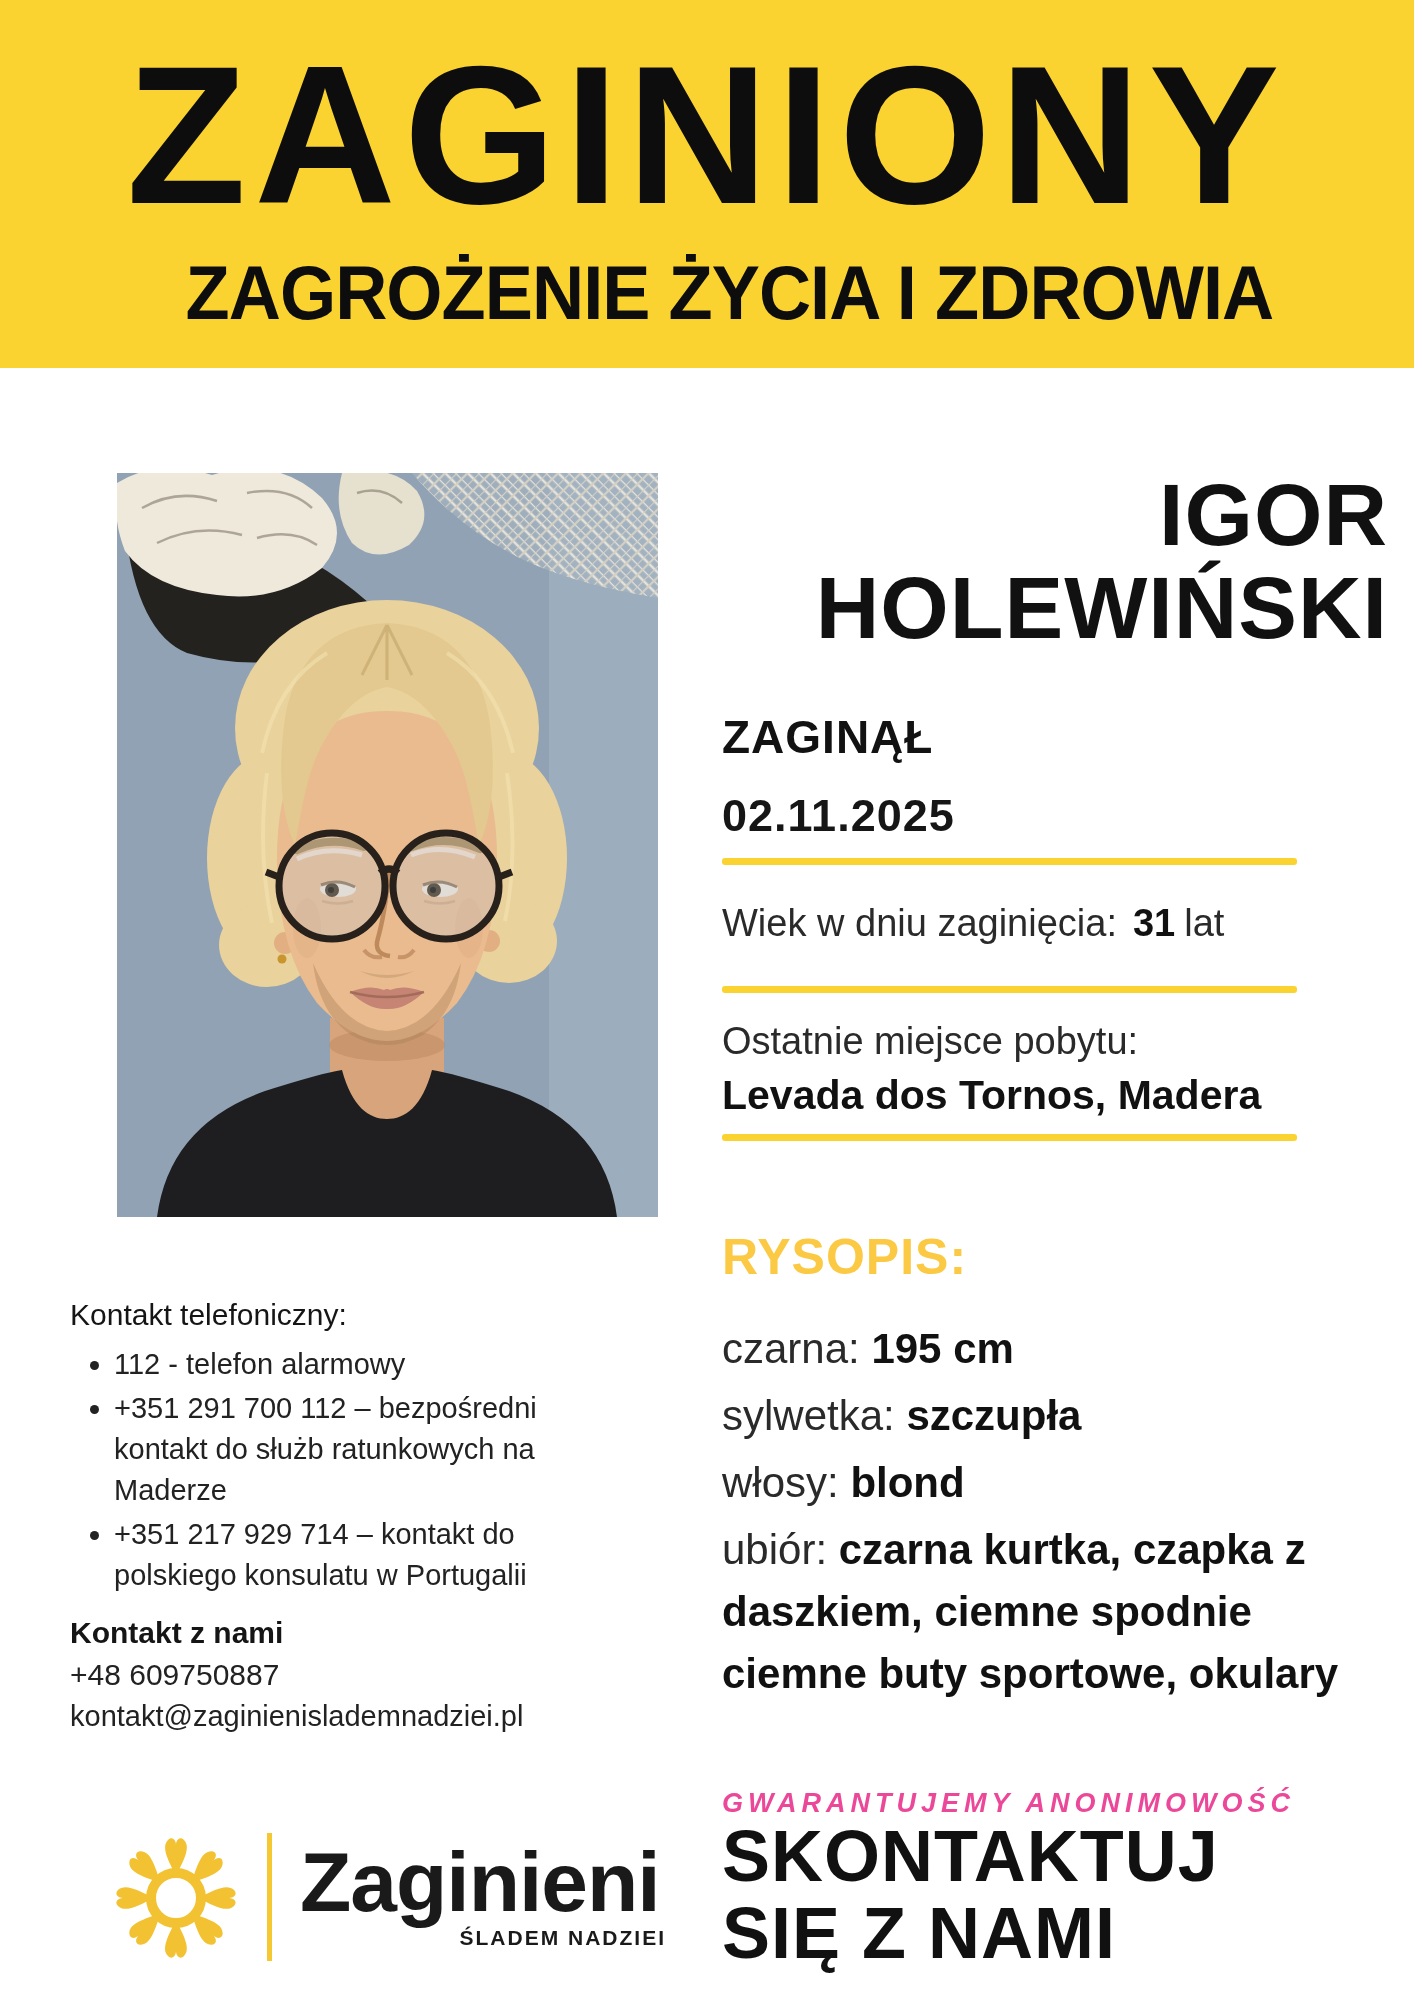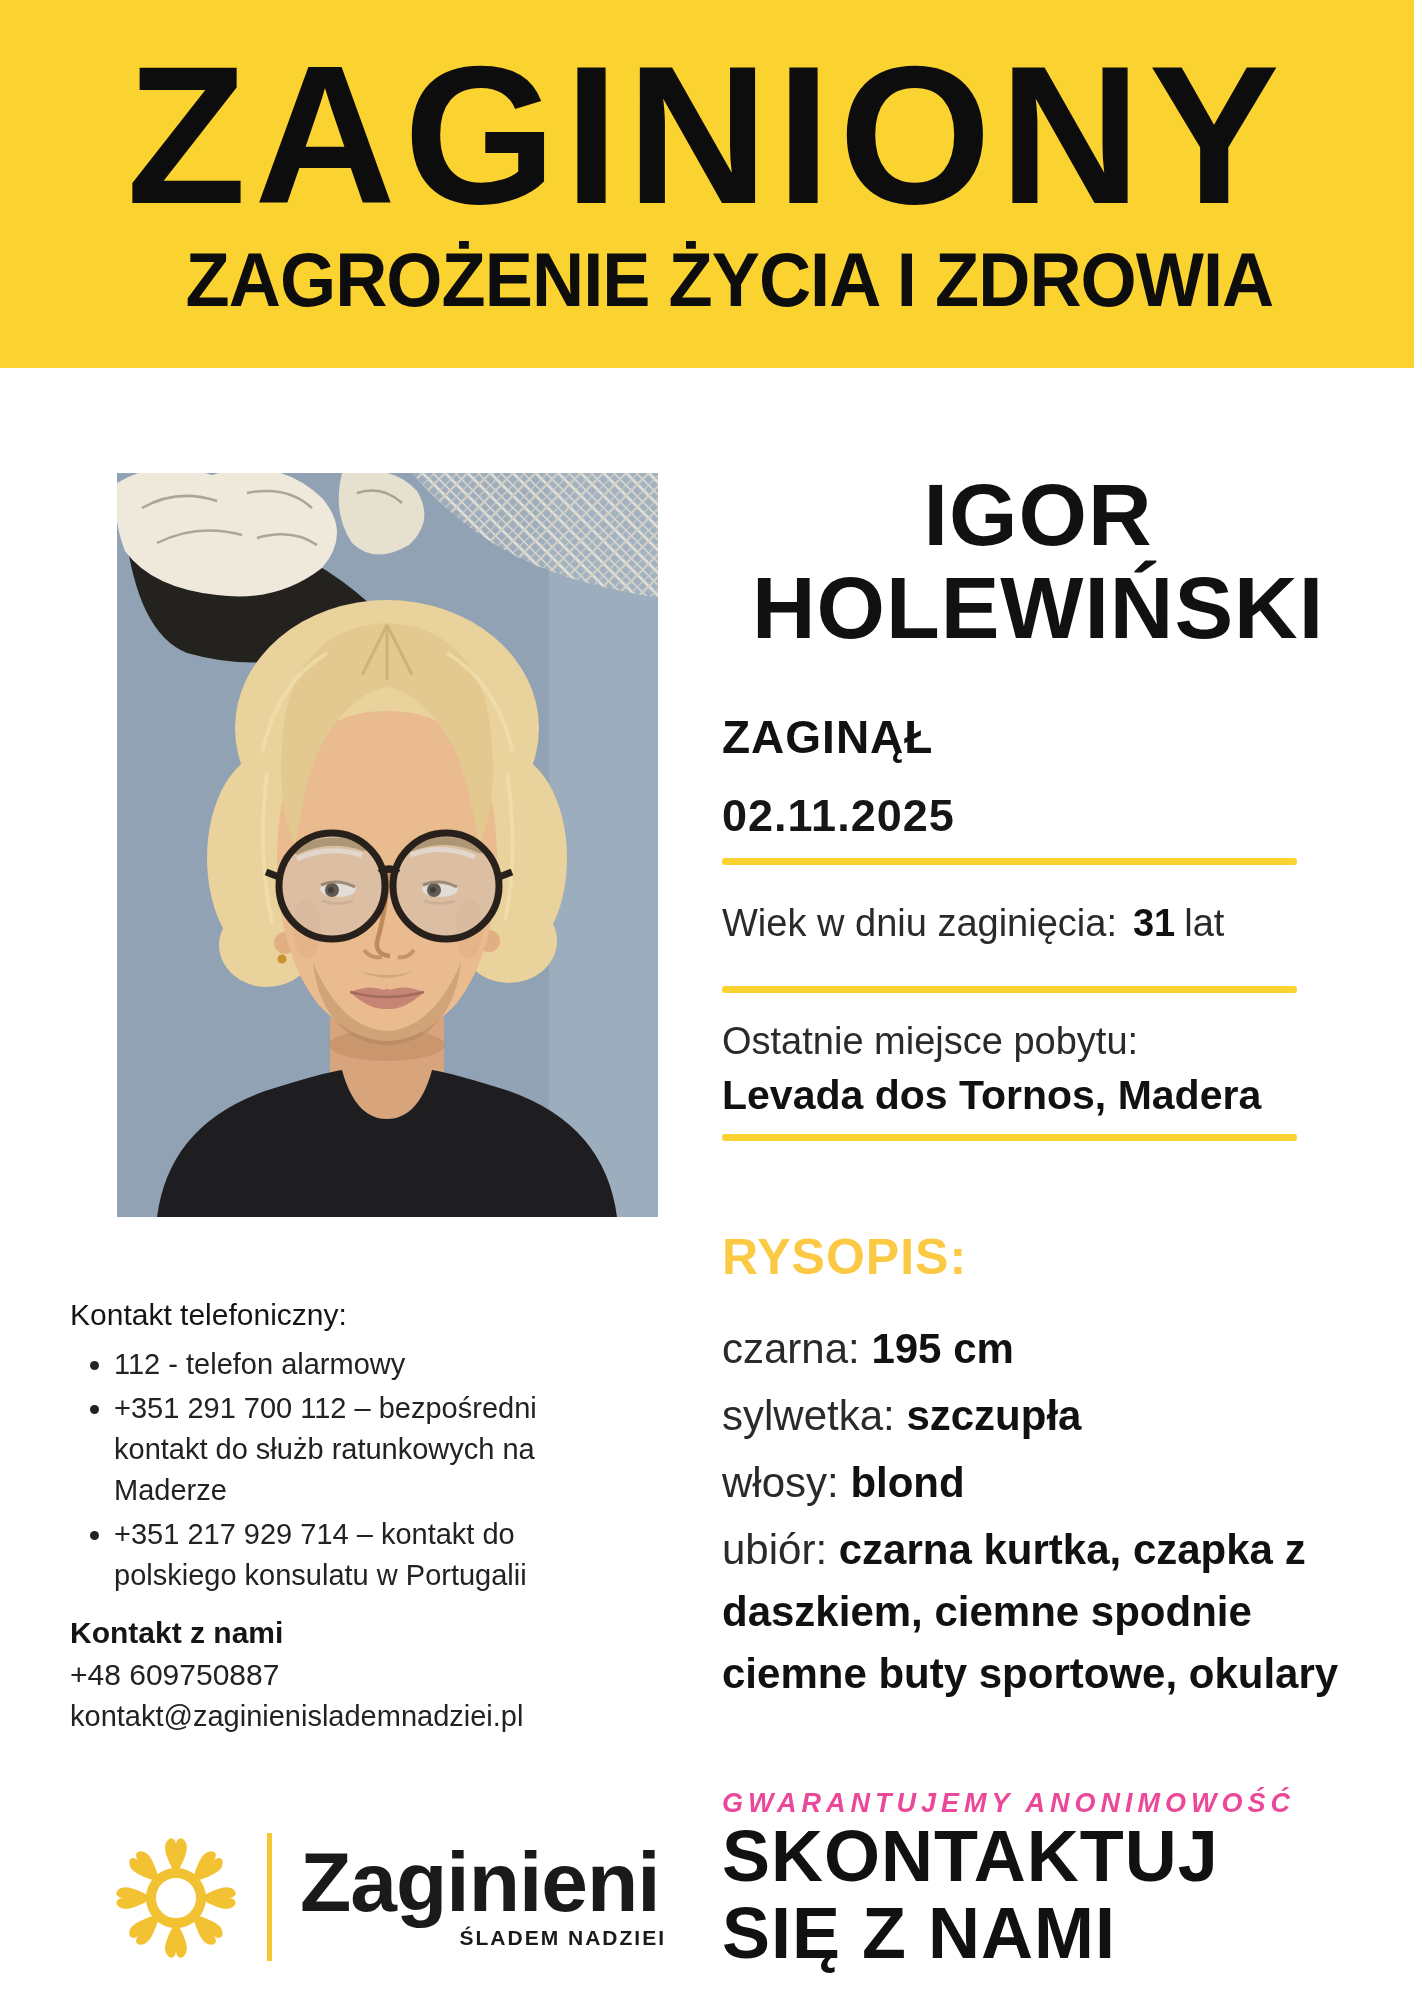--- a/index.html
+++ b/index.html
@@ -3,28 +3,28 @@
 <meta charset="utf-8">
 <style>
   * { margin:0; padding:0; box-sizing:border-box; }
   html,body { background:#ffffff; }
   body { font-family:"Liberation Sans", sans-serif; color:#141414; }
   .poster { position:relative; width:1414px; height:2000px; background:#ffffff; overflow:hidden; }
 
   
   .banner { position:absolute; left:0; top:0; width:1414px; height:368px; background:#FBD331; text-align:center; }
   .banner-title { margin-top:38px; font-size:196px; line-height:1; font-weight:800; letter-spacing:8px; color:#0d0d0d; white-space:nowrap; }
-  .banner-subtitle-wrap { margin-top:2px;padding-left:44px; }
+  .banner-subtitle-wrap { margin-top:15px;padding-left:44px; }
   .banner-subtitle { display:inline-block; font-size:76px; font-weight:800; letter-spacing:-1px; color:#0d0d0d; transform:scaleX(0.95); transform-origin:center; white-space:nowrap; }
 
   
   .photo { position:absolute; left:117px; top:473px; width:541px; height:744px; }
 
   
-  .name-block { position:absolute; top:468px; right:26px; width:700px; text-align:center; font-weight:800; font-size:88px; line-height:1.06; letter-spacing:1px; color:#111; }
+  .name-block { position:absolute; top:468px; right:26px; width:700px; text-align:right; font-weight:800; font-size:88px; line-height:1.06; letter-spacing:1px; color:#111; }
   .label-missing { position:absolute; left:722px; top:710px; font-size:46px; font-weight:800; letter-spacing:1px; color:#121212; }
   .missing-date { position:absolute; left:722px; top:790px; font-size:45px; font-weight:700; letter-spacing:1px; color:#161616; }
   .rule { position:absolute; left:722px; width:575px; height:7px; background:#FBD331; border-radius:3px; }
   .rule-1 { top:858px; }
   .rule-2 { top:986px; }
   .rule-3 { top:1134px; }
   .age-row { position:absolute; left:722px; top:902px; font-size:38px; color:#2a2a2a; white-space:nowrap; }
   .age-value { font-weight:800; color:#111; margin:16px 9px 0 16px; }
   .place-label { position:absolute; left:722px; top:1020px; font-size:38px; color:#2a2a2a; }
   .place-value { position:absolute; left:722px; top:1072px; font-size:41px; font-weight:800; color:#111; }

